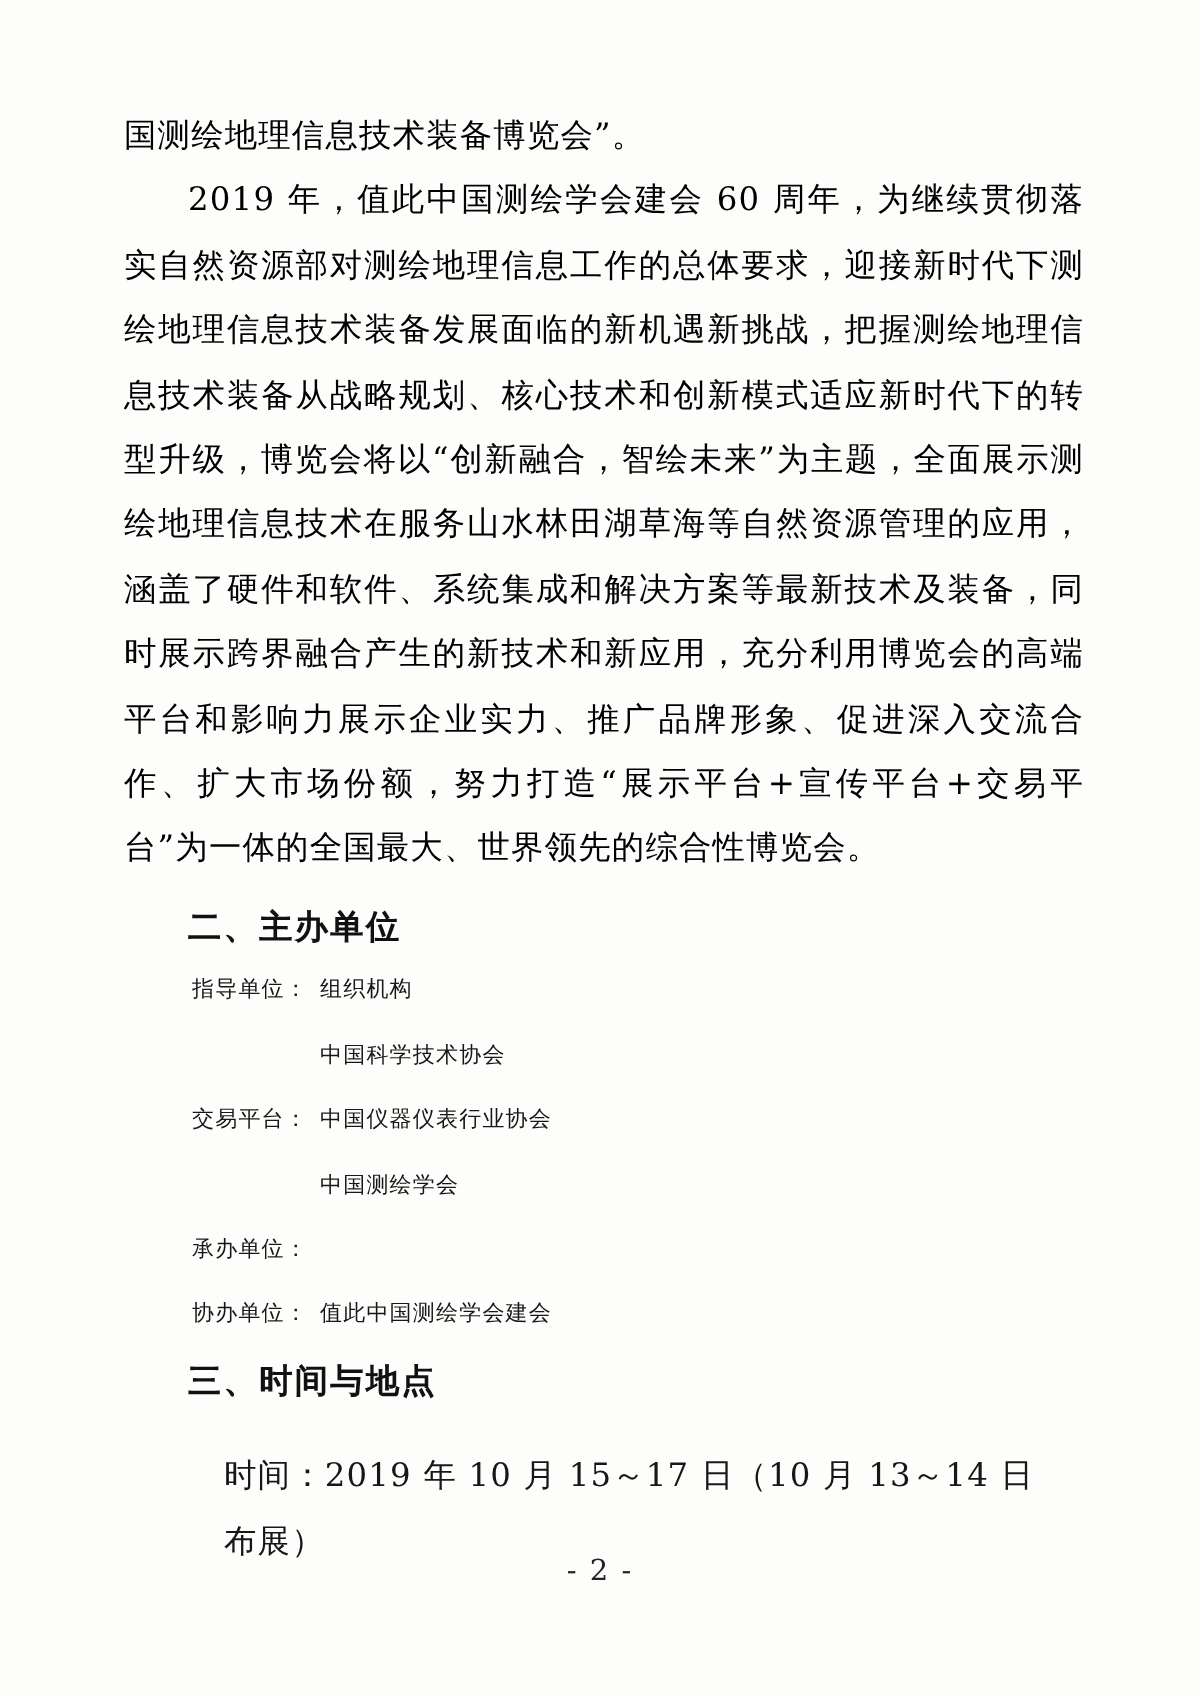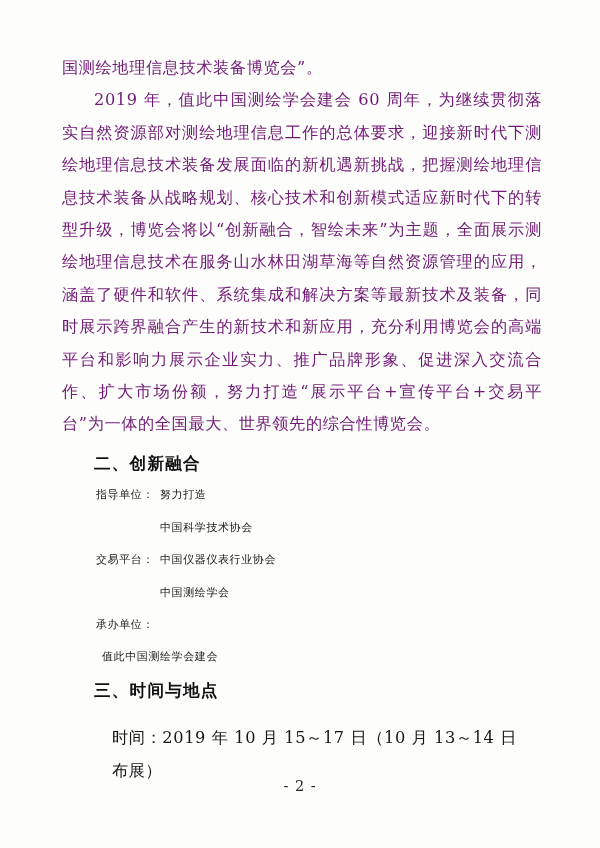--- a/index.html
+++ b/index.html
@@ -29,21 +29,21 @@
     top: 52px;
     width: 480px;
   }
   .para {
     font-size: 16.2px;
     line-height: 32.4px;
     letter-spacing: 0.6px;
     text-align: justify;
     text-justify: inter-ideograph;
     margin: 0;
-    color: #701a75;
+    color: #000000;
   }
   .para.indent {
     text-indent: 32px;
   }
   .heading {
     font-size: 16.6px;
     line-height: 32.4px;
     font-weight: bold;
     letter-spacing: 1.2px;
     margin: 0;
@@ -98,45 +98,46 @@
 
 <div class="page">
   <div class="content">
 
     <p class="para">国测绘地理信息技术装备博览会”。</p>
 
     <p class="para indent">2019 年，值此中国测绘学会建会 60 周年，为继续贯彻落实自然资源部对测绘地理信息工作的总体要求，迎接新时代下测绘地理信息技术装备发展面临的新机遇新挑战，把握测绘地理信息技术装备从战略规划、核心技术和创新模式适应新时代下的转型升级，博览会将以“创新融合，智绘未来”为主题，全面展示测绘地理信息技术在服务山水林田湖草海等自然资源管理的应用，涵盖了硬件和软件、系统集成和解决方案等最新技术及装备，同时展示跨界融合产生的新技术和新应用，充分利用博览会的高端平台和影响力展示企业实力、推广品牌形象、促进深入交流合作、扩大市场份额，努力打造“展示平台+宣传平台+交易平台”为一体的全国最大、世界领先的综合性博览会。</p>
 
     <div class="spacer-sm"></div>
 
-    <h2 class="heading">二、创新融合</h2>
+    <h2 class="heading">二、主办单位</h2>
 
     <div class="org-block">
 
       <div class="org-row">
         <span class="org-label">指导单位：</span>
         <span class="org-values">
-          <span class="org-value">努力打造</span>
+          <span class="org-value">组织机构</span>
           <span class="org-value">中国科学技术协会</span>
         </span>
       </div>
 
       <div class="org-row">
         <span class="org-label">交易平台：</span>
         <span class="org-values">
           <span class="org-value">中国仪器仪表行业协会</span>
           <span class="org-value">中国测绘学会</span>
         </span>
       </div>
 
       <div class="org-row">
         <span class="org-label">承办单位：</span>
       </div>
 
       <div class="org-row">
+        <span class="org-label">协办单位：</span>
         <span class="org-values">
           <span class="org-value">值此中国测绘学会建会</span>
         </span>
       </div>
 
     </div>
 
     <h2 class="heading">三、时间与地点</h2>
 
     <p class="time-line">时间：2019 年 10 月 15～17 日（10 月 13～14 日布展）</p>

